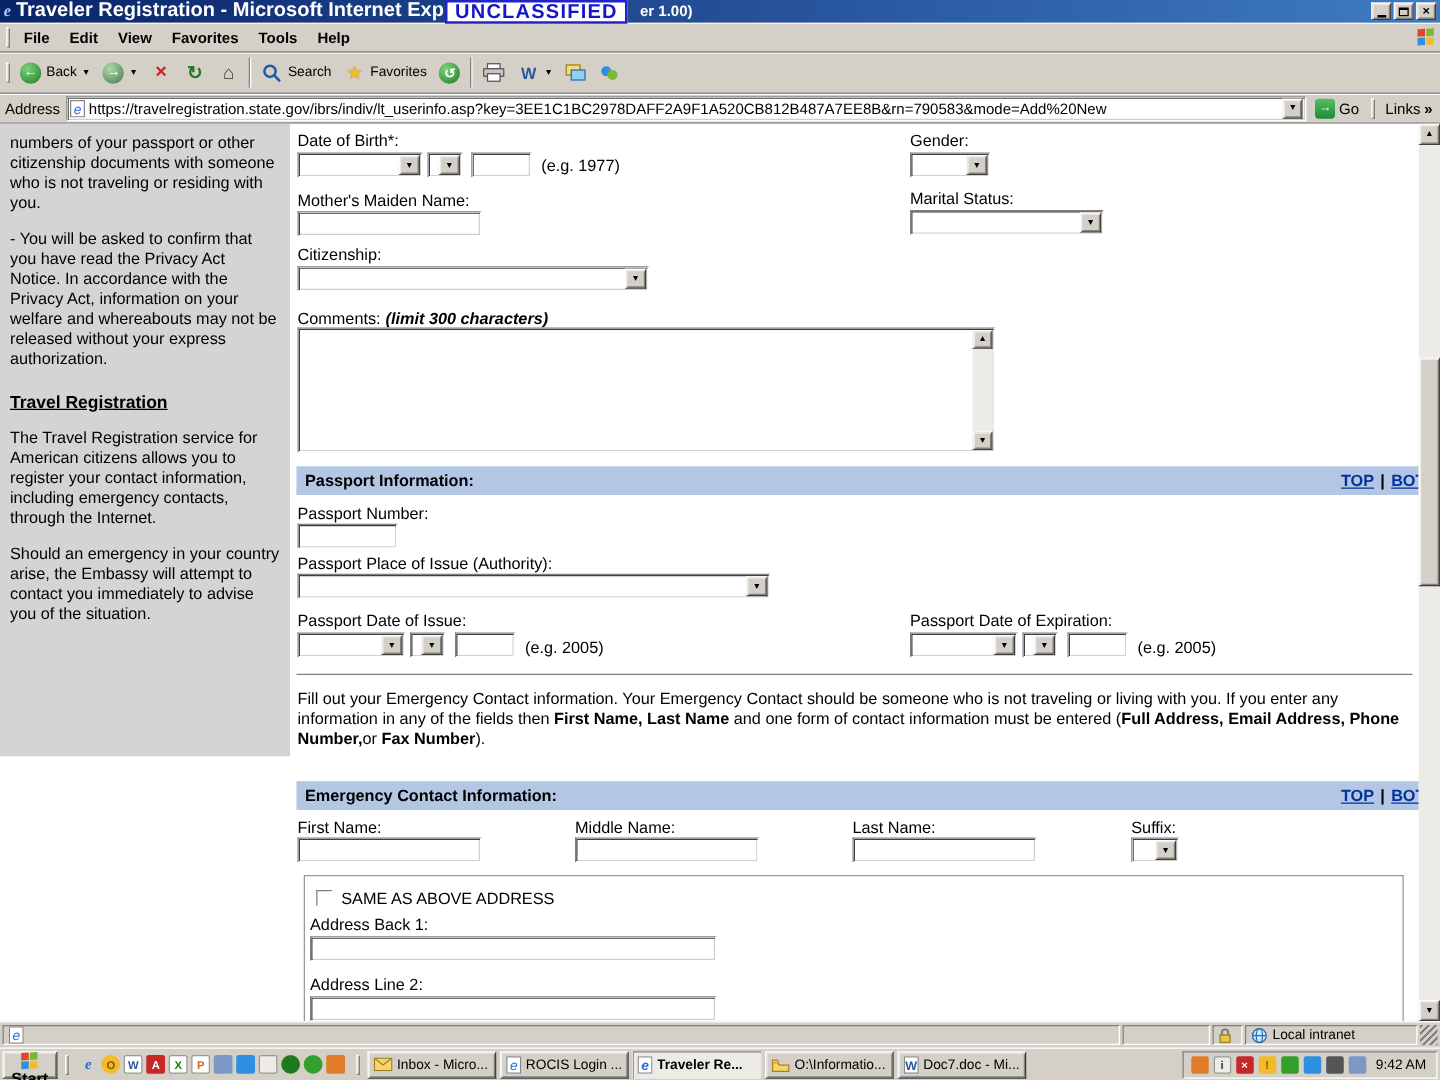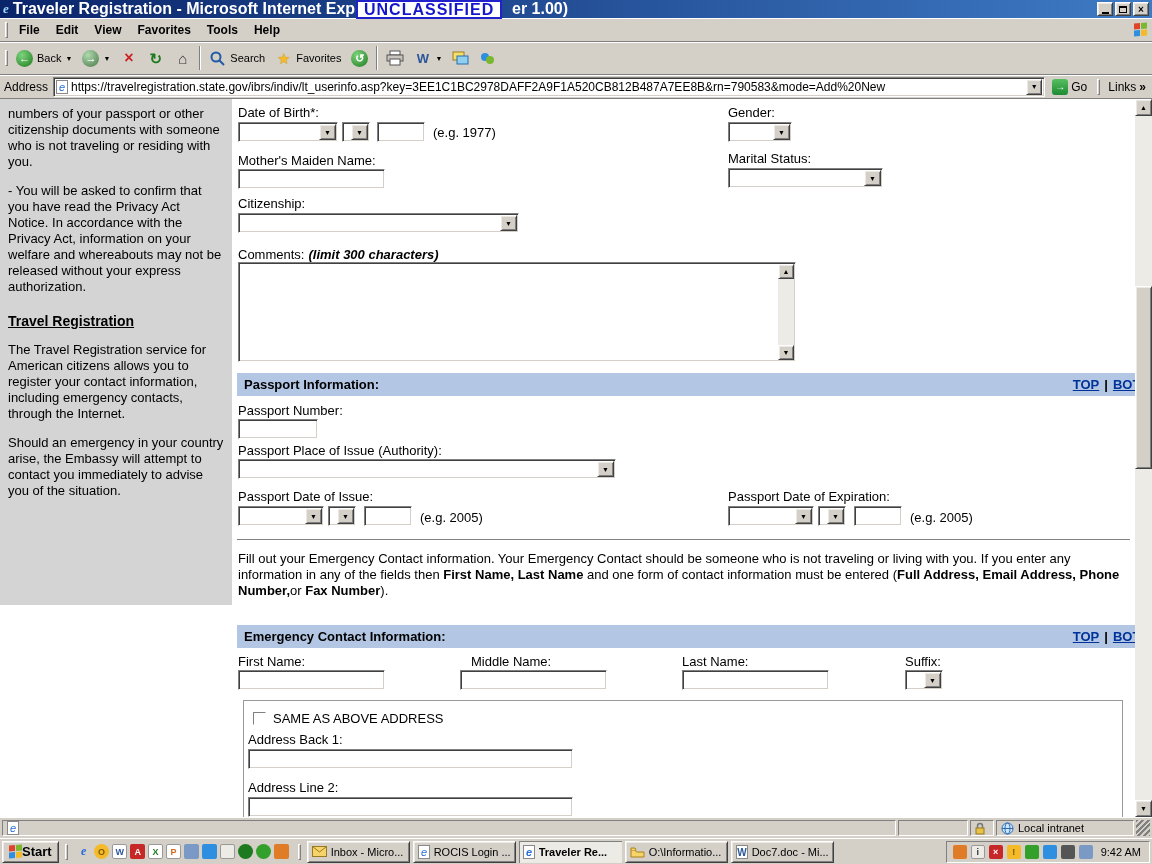--- a/index.html
+++ b/index.html
@@ -15,21 +15,21 @@
   .flatsunk { border:1px solid; border-color:#808080 #FFFFFF #FFFFFF #808080; }
 
   
   .titlebar { height:18px; background:linear-gradient(to right,#0A246A,#3E7BC4); display:flex;
               align-items:center; padding:0 3px; position:relative; flex:0 0 auto; }
   .title-ie { color:#9CD4FF; font:italic bold 13px "Liberation Serif", serif; margin-right:4px; }
   .title-text { color:#FFFFFF; font-size:16px; font-weight:bold; white-space:nowrap; }
   .badge { position:absolute; left:356px; top:0; height:19px; background:#FFFFFF;
            border:2px solid #2222CC; color:#1515CC; font-size:16px; font-weight:bold;
            padding:0 6px; display:flex; align-items:center; letter-spacing:1px; z-index:5; }
-  .title-right { position:absolute; left:512px; color:#FFFFFF; font-size:16px; font-weight:bold; }
+  .title-right { position:absolute; left:512px; color:#FFFFFF; font-size:12px; font-weight:bold; }
   .winbtns { margin-left:auto; display:flex; gap:2px; }
   .wbtn { width:16px; height:14px; display:flex; align-items:center; justify-content:center;
           font-size:10px; font-weight:bold; color:#000; }
   .minbar { width:7px; height:2px; background:#000; margin-top:7px; }
   .maxbox { width:8px; height:7px; border:1px solid #000; border-top:2px solid #000; }
 
   
   .menubar { height:24px; display:flex; align-items:center; padding:0 2px; flex:0 0 auto;
              border-bottom:1px solid #808080; box-shadow: inset 0 1px 0 #FFFFFF; }
   .grip { width:3px; height:16px; margin:0 3px; border:1px solid; border-color:#FFFFFF #808080 #808080 #FFFFFF; }
@@ -110,21 +110,21 @@
   .statusbar { height:21px; background:#D4D0C8; display:flex; gap:2px; padding:2px 2px 2px 2px; flex:0 0 auto;
                border-top:1px solid #FFFFFF; font-size:11px; align-items:stretch; }
   .sb-panel { display:flex; align-items:center; padding:0 4px; gap:4px; }
   .sb-main { flex:1; }
   .resize-grip { width:14px; border:none; background:
       repeating-linear-gradient(135deg,#808080 0 2px,#D4D0C8 2px 4px); }
 
   
   .taskbar { height:26px; background:#D4D0C8; border-top:1px solid #FFFFFF; display:flex; align-items:center;
              padding:2px 2px; gap:3px; flex:0 0 auto; }
-  .startbtn { height:22px; display:flex; align-items:center; gap:0; padding:0 6px; font-size:13px; font-weight:bold; }
+  .startbtn { height:22px; display:flex; align-items:center; gap:0; padding:0 6px; font-size:13px; font-weight:bold;flex-direction:column; }
   .ql { display:flex; align-items:center; gap:2px; padding:0 2px; }
   .qlicon { width:16px; height:16px; display:flex; align-items:center; justify-content:center; font-size:10px; font-weight:bold; }
   .taskbtn { height:22px; width:103px; display:flex; align-items:center; gap:4px; padding:0 4px; font-size:11px; overflow:hidden; }
   .taskbtn span { white-space:nowrap; overflow:hidden; }
   .taskbtn.active { background:#ECEBE5; border-color:#404040 #FFFFFF #FFFFFF #404040;
                     box-shadow: inset 1px 1px 0 #808080, inset -1px -1px 0 #ECE9E4; font-weight:bold; }
   .tray { margin-left:auto; height:22px; display:flex; align-items:center; gap:4px; padding:0 8px 0 6px; }
   .tray-icon { width:14px; height:14px; border-radius:2px; display:flex; align-items:center; justify-content:center;
                font-size:9px; font-weight:bold; color:#fff; }
   .clock { font-size:11px; margin-left:4px; }
@@ -369,21 +369,21 @@
         <div class="sechdr" style="left:0;top:526px">
           <span>Emergency Contact Information:</span>
           <span class="hlinks">
             <a href="#">TOP</a>
             <span>|</span>
             <a href="#">BOTTOM</a>
           </span>
         </div>
 
         <span class="lbl" style="left:1px;top:555px">First Name:</span>
-        <span class="lbl" style="left:234px;top:555px">Middle Name:</span>
+        <span class="lbl" style="left:223px;top:555px">Middle Name:</span>
         <span class="lbl" style="left:445px;top:555px">Last Name:</span>
         <span class="lbl" style="left:668px;top:555px">Suffix:</span>
         <input class="tfield" style="left: 1px; top: 571px; width: 147px;">
         <input class="tfield" style="left: 223px; top: 571px; width: 147px;">
         <input class="tfield" style="left: 445px; top: 571px; width: 147px;">
         <span class="sel sunk" style="left:668px;top:571px;width:38px">
             <span class="ddbtn out">
               <span class="dd">▼</span>
             </span>
           </span>

